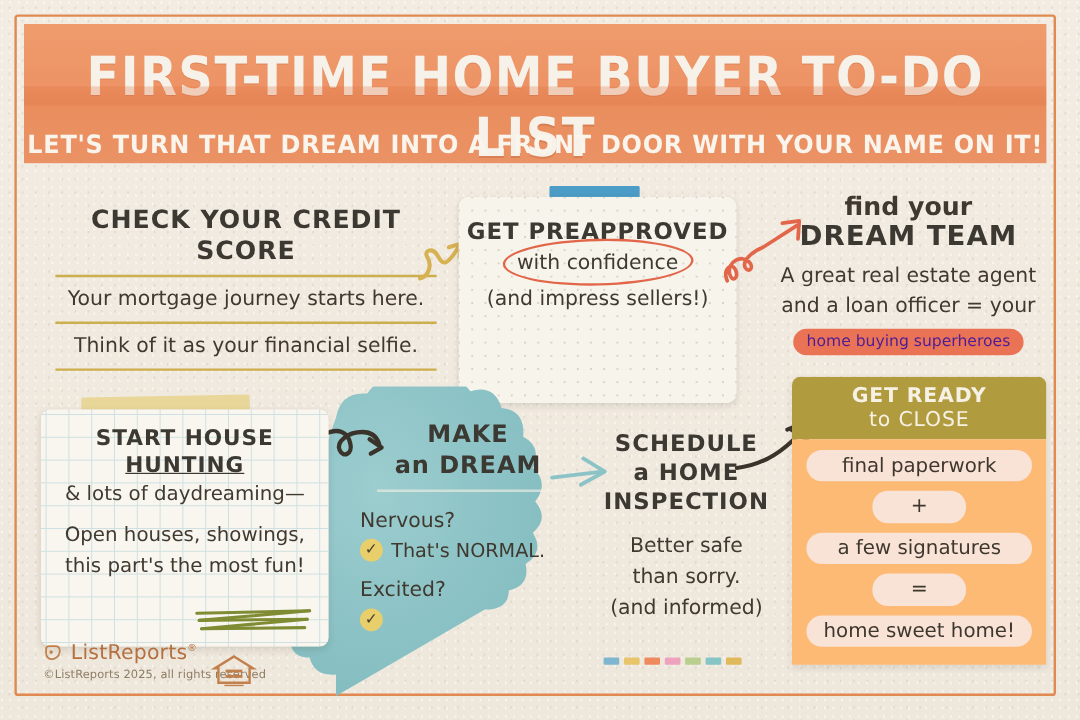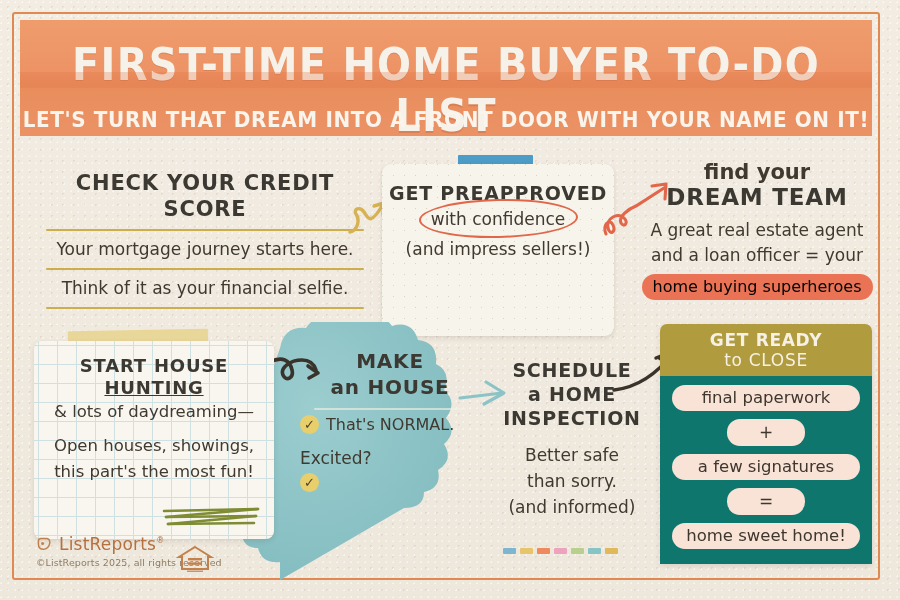--- a/index.html
+++ b/index.html
@@ -84,21 +84,21 @@
     transform:rotate(-1.2deg);
   }
 
   
   .s3{position:absolute;left:632px;top:160px;width:250px;text-align:center;}
   .s3-t1{font-size:21px;line-height:25px;}
   .s3-t2{font-size:23px;line-height:25px;}
   .s3-line{font-size:17px;line-height:25px;margin-top:8px;}
   .pill-red{
     display:inline-block;margin-top:6px;padding:3px 11px 4px;
-    background:#ea7356;border-radius:13px;color:#000000;font-size:16px;
+    background:#ea7356;border-radius:13px;color:#4c1d95;font-size:13px;
   }
 
   
   .blob{position:absolute;left:222px;top:322px;width:268px;height:258px;}
   .blob svg{display:block;}
 
   
   .tape-yellow{
     position:absolute;left:68px;top:330px;width:140px;height:21px;
     background:#e9d79a;border-radius:1px;transform:rotate(-1deg);
@@ -130,31 +130,31 @@
     font-size:13px;color:#4b422c;flex:0 0 auto;font-weight:bold;
   }
 
   
   .s5{position:absolute;left:492px;top:358px;width:160px;text-align:center;}
   .s5-title{font-size:19px;line-height:24px;}
   .s5-line{font-size:17px;line-height:26px;margin-top:12px;}
 
   
   .card6{
-    position:absolute;left:660px;top:324px;width:212px;height:240px;
+    position:absolute;left:660px;top:314px;width:212px;height:240px;
     border-radius:7px 7px 0 0;overflow:hidden;
     box-shadow:0 2px 5px rgba(90,75,55,.14);
   }
   .c6-head{
     background:#b09b3e;height:52px;display:flex;flex-direction:column;
     align-items:center;justify-content:center;color:#f6f1e4;
   }
   .c6-head .l1{font-size:17px;font-weight:bold;letter-spacing:.7px;line-height:20px;}
   .c6-head .l2{font-size:17px;font-weight:normal;letter-spacing:.7px;line-height:20px;}
-  .c6-body{background:#0f766e;height:231px;padding:9px 12px 0;box-sizing:border-box;}
+  .c6-body{background:#fdba74;height:231px;padding:9px 12px 0;box-sizing:border-box;}
   .c6-row{
     background:#f9e2d6;border-radius:13px;text-align:center;
     color:#3e372e;font-size:16.5px;padding:3px 0 4px;margin-bottom:8px;
   }
   .c6-row.sm{width:78px;margin-left:auto;margin-right:auto;font-size:17px;}
 
   
   .swatches{position:absolute;left:503px;top:548px;display:flex;gap:4px;}
   .sw{width:13px;height:6px;border-radius:1px;}
 
@@ -255,22 +255,23 @@
           <path d="M98 6 L6 14"></path>
           <path d="M6 14 L96 13"></path>
         <path d="M96 13 L8 21"></path>
           <path d="M8 21 L94 20"></path>
       </g>
     </svg>
   </div>
 
   <div class="blob-txt">
     <div class="hd blob-title">MAKE</div>
-    <div class="hd blob-title">an HOUSE</div>
+    <div class="hd blob-title">an DREAM</div>
     <div class="blob-rule"></div>
+    <div class="bd q">Nervous?</div>
     <div class="bd ans">
       <span class="chk">✓</span>
       <span>That's NORMAL.</span>
     </div>
     <div class="bd q">Excited?</div>
     <div class="bd ans">
       <span class="chk">✓</span>
     </div>
   </div>
 

